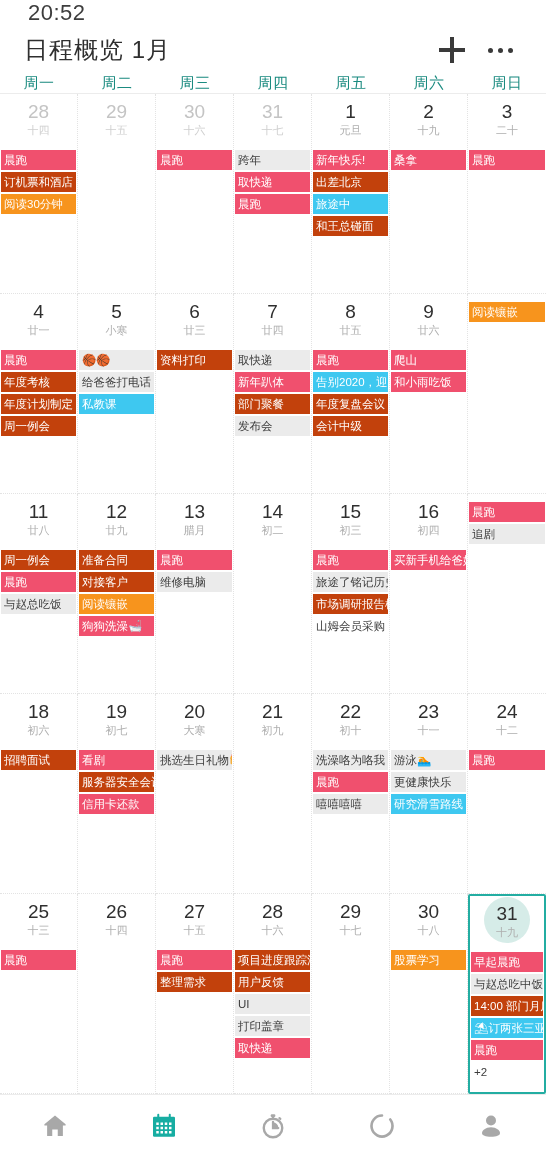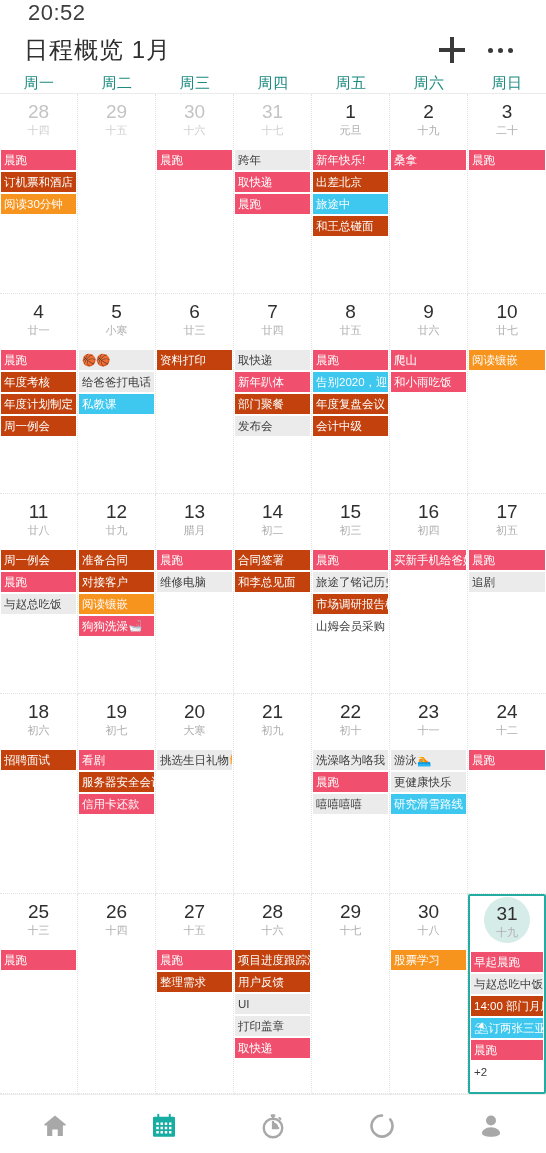--- a/index.html
+++ b/index.html
@@ -288,24 +288,20 @@
         <div class="daynum-wrap">
           <div class="daynum">9</div>
           <div class="lunar">廿六</div>
         </div>
         <div class="events">
           <div class="chip pink">爬山</div>
           <div class="chip pink">和小雨吃饭</div>
         </div>
       </div>
       <div class="cell">
-        <div class="daynum-wrap">
-          <div class="daynum">10</div>
-          <div class="lunar">廿七</div>
-        </div>
         <div class="events">
           <div class="chip orange">阅读镶嵌</div>
         </div>
       </div>
       <div class="cell">
         <div class="daynum-wrap">
           <div class="daynum">11</div>
           <div class="lunar">廿八</div>
         </div>
         <div class="events">
@@ -334,24 +330,20 @@
         <div class="events">
           <div class="chip pink">晨跑</div>
           <div class="chip grey">维修电脑</div>
         </div>
       </div>
       <div class="cell">
         <div class="daynum-wrap">
           <div class="daynum">14</div>
           <div class="lunar">初二</div>
         </div>
-        <div class="events">
-          <div class="chip teal">合同签署</div>
-          <div class="chip teal">和李总见面</div>
-        </div>
       </div>
       <div class="cell">
         <div class="daynum-wrap">
           <div class="daynum">15</div>
           <div class="lunar">初三</div>
         </div>
         <div class="events">
           <div class="chip pink">晨跑</div>
           <div class="chip grey">旅途了铭记历史</div>
           <div class="chip teal">市场调研报告模</div>
@@ -361,24 +353,20 @@
       <div class="cell">
         <div class="daynum-wrap">
           <div class="daynum">16</div>
           <div class="lunar">初四</div>
         </div>
         <div class="events">
           <div class="chip pink">买新手机给爸妈</div>
         </div>
       </div>
       <div class="cell">
-        <div class="daynum-wrap">
-          <div class="daynum">17</div>
-          <div class="lunar">初五</div>
-        </div>
         <div class="events">
           <div class="chip pink">晨跑</div>
           <div class="chip grey">追剧</div>
         </div>
       </div>
       <div class="cell">
         <div class="daynum-wrap">
           <div class="daynum">18</div>
           <div class="lunar">初六</div>
         </div>

